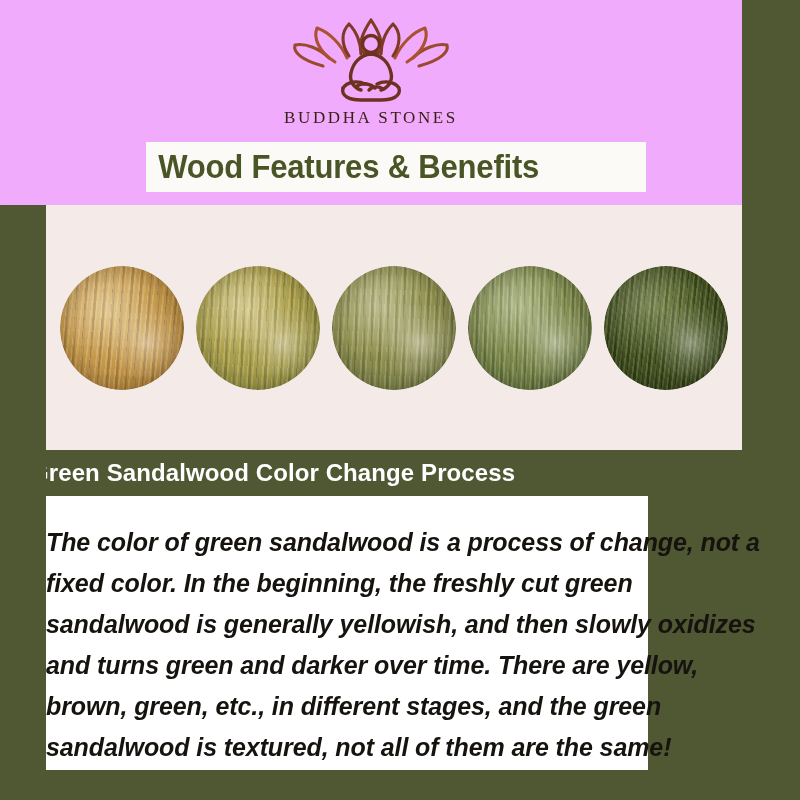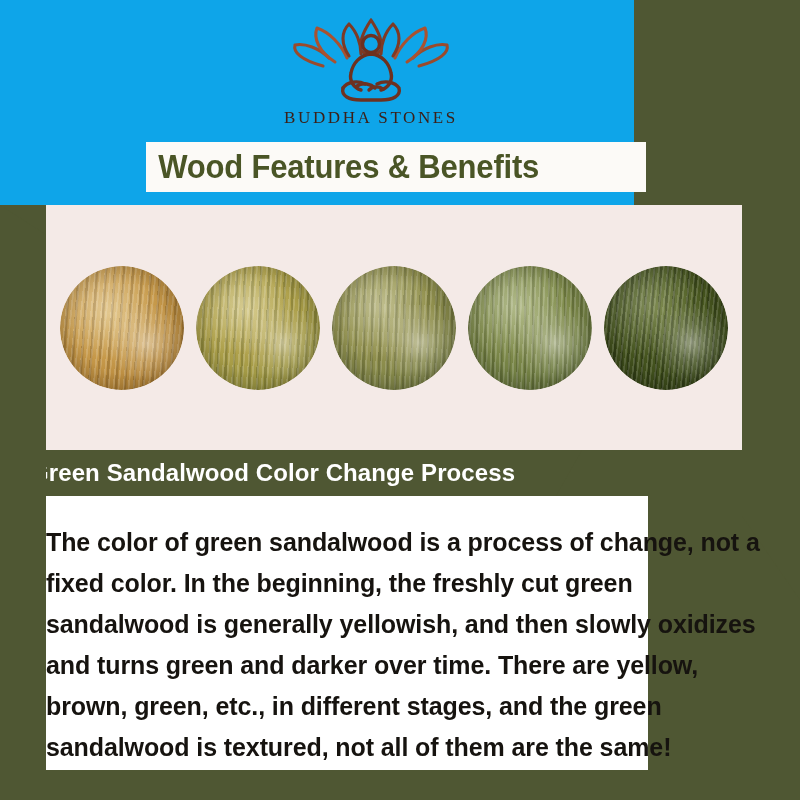--- a/index.html
+++ b/index.html
@@ -16,22 +16,22 @@
     position:absolute; inset:0;
     width:800px; height:800px;
     background:#4F5733;
     overflow:hidden;
   }
 
   
   .zone-top {
     position:absolute;
     left:0; top:0;
-    width:634px; height:205px;
-    background:#0ea5e9;
+    width:742px; height:205px;
+    background:#f0abfc;
   }
   
   .frame-right {
     position:absolute;
     right:0; top:0;
     width:58px; height:600px;
     background:#4F5733;
     clip-path:polygon(0 0, 100% 0, 100% 100%, 0 86%);
   }
   .frame-left {
@@ -136,20 +136,21 @@
     letter-spacing:0.1px;
     white-space:nowrap;
   }
 
   
   .zone-body {
     position:absolute;
     left:46px; top:496px;
     width:602px; height:274px;
     background:#FFFFFF;
+    font-style:italic;
   }
   .body-copy {
     position:absolute;
     left:0px; top:26px;
     width:718px;
     padding:0 4px 0 0;
     color:#16130F;
     font-family:"Liberation Sans Narrow","Liberation Sans", sans-serif;
     font-weight:bold;
     font-size:25px;

